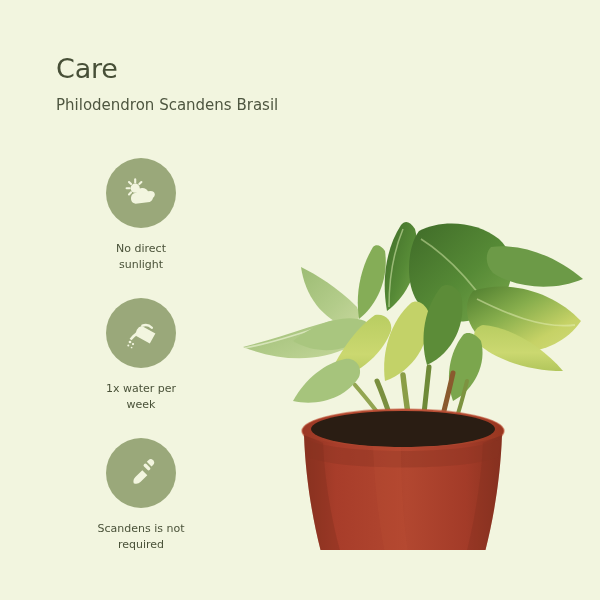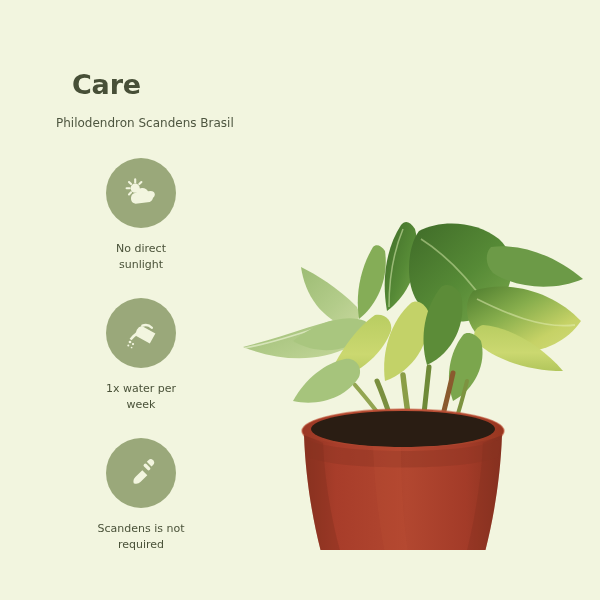--- a/index.html
+++ b/index.html
@@ -23,28 +23,28 @@
 
   
   .header {
     position: absolute;
     left: 56px;
     top: 54px;
     width: 420px;
   }
   .title {
     font-size: 27px;
-    font-weight: bold;
+    font-weight: normal;
     color: #474f37;
     letter-spacing: -0.2px;
     line-height: 1.1;
-    margin: 16px;
+    margin: 0;
   }
   .subtitle {
-    font-size: 12px;
+    font-size: 15px;
     font-weight: normal;
     color: #4e5640;
     line-height: 1.2;
     margin: 12px 0 0 0;
   }
 
   
   .features {
     position: absolute;
     left: 55px;

